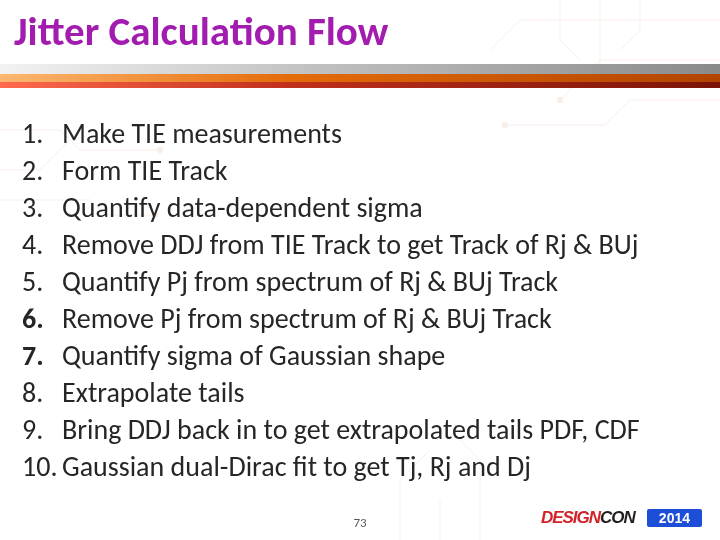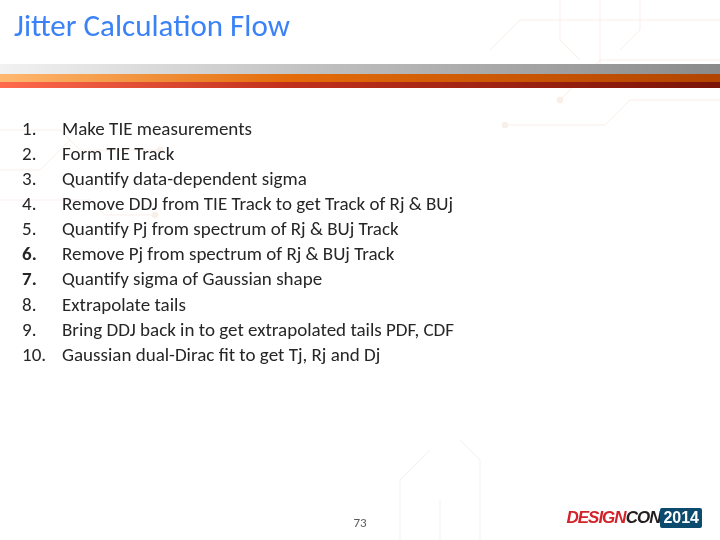--- a/index.html
+++ b/index.html
@@ -4,44 +4,44 @@
 <style>
 html,body{margin:0;padding:0}
 body{width:720px;height:540px;background:#fff;font-family:Calibri,"Segoe UI",Arial,sans-serif;color:#262626;position:relative;overflow:hidden}
 
 
 .bg{position:absolute;inset:0;pointer-events:none;opacity:.11}
 .bg svg{width:100%;height:100%}
 
 
 .title-wrap{position:absolute;left:14px;top:6px}
-.title{font-size:31px;font-weight:400;color:#3b82f6}
+.title{font-size:41px;font-weight:700;color:#a21caf}
 
 
 .bars{position:absolute;left:0;top:64px;width:720px}
 .bar{height:6px}
 .bar.grey{background:linear-gradient(90deg,#f2f2f2 0,#bfbfbf 45%,#8a8a8a 100%);height:12px}
 .bar.orange{background:linear-gradient(90deg,#ffb870 0,#e46c0a 40%,#b24400 100%);height:8px;margin-top:-2px}
 .bar.red{background:linear-gradient(90deg,#ff6a4d 0,#c0301c 40%,#7a1408 100%);height:6px}
 
 
 .content{position:absolute;left:22px;top:116px;width:680px}
 ol.steps{margin:0;padding:0;list-style:none;counter-reset:step}
-ol.steps li{counter-increment:step;font-size:19px;line-height:1.32;display:flex}
+ol.steps li{counter-increment:step;font-size:28px;line-height:1.32;display:flex}
 ol.steps li::before{content:counter(step) ".";min-width:40px;text-align:left;font-variant-numeric:tabular-nums}
 ol.steps li.b{font-weight:400}
 ol.steps li.b::before{font-weight:700}
 
 
 .pagenum{position:absolute;bottom:10px;left:0;width:720px;text-align:center;font-size:13px;color:#595959}
-.logo{position:absolute;right:18px;bottom:12px;display:flex;align-items:center;gap:0}
+.logo{position:absolute;right:18px;bottom:12px;display:flex;align-items:center;gap:12px}
 .logo .d{font-family:Arial,Helvetica,sans-serif;font-weight:900;font-style:italic;letter-spacing:-1px}
 .logo .d .a{color:#d2232a;font-size:17px}
 .logo .d .b{color:#231f20;font-size:17px}
-.logo .yr{background:#0c4a6e;color:#fff;font-size:16px;font-weight:700;padding:1px 3px;border-radius:2px;font-family:Arial,sans-serif}
+.logo .yr{background:#1d4ed8;color:#fff;font-size:14px;font-weight:700;padding:1px 12px;border-radius:2px;font-family:Arial,sans-serif}
 </style>
 </head>
 <body>
 
 <div class="bg">
 <svg viewBox="0 0 720 540">
   <g stroke="#c97a3a" stroke-width="1" fill="none">
     <path d="M0 130 h60 l20 20 h80 M0 170 h40 l30 -30 M0 200 h90 l15 15 h50"></path>
     <path d="M720 60 h-120 l-40 40 M720 100 h-90 l-25 25 h-100 M720 20 h-200 l-30 30"></path>
     <path d="M560 0 v40 l20 20 M600 0 v80 M640 0 v30 l-20 20"></path>

